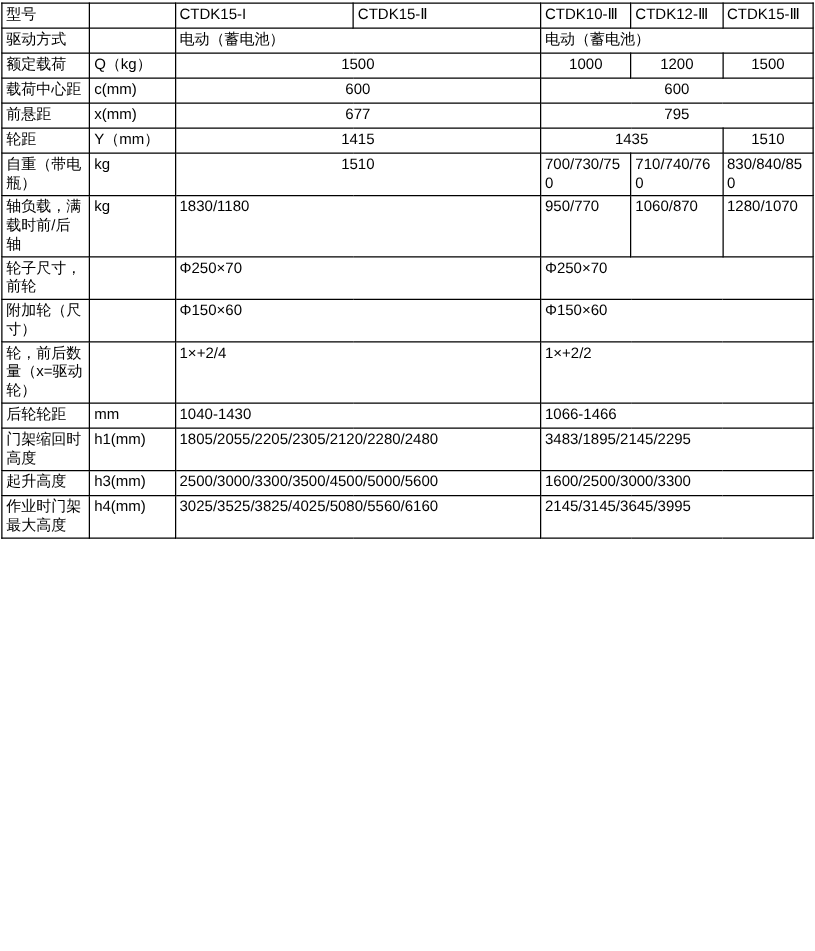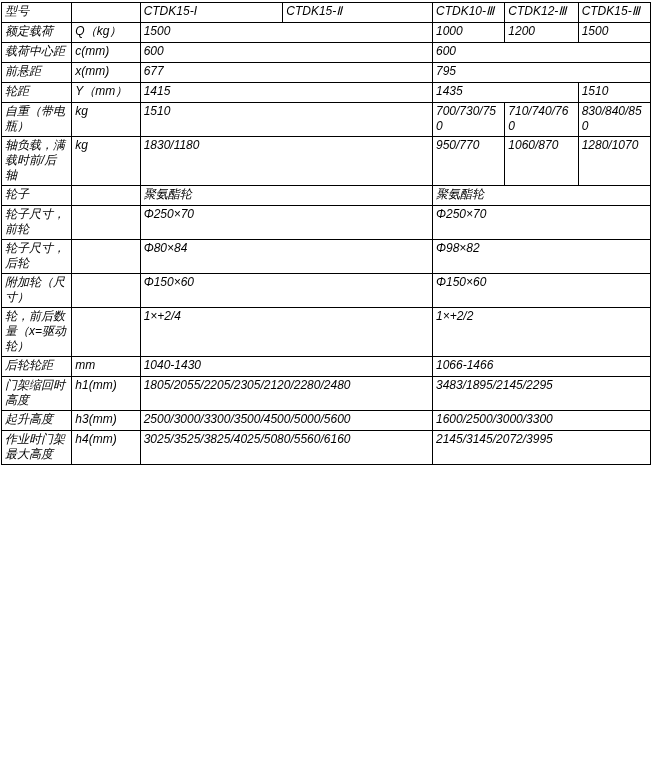--- a/index.html
+++ b/index.html
@@ -10,21 +10,20 @@
   body {
     font-family: "Liberation Sans", sans-serif;
     color: #000000;
   }
   #spec-sheet {
     width: 652px;
     height: 761px;
     position: relative;
     overflow: hidden;
     background: #ffffff;
-    font-style: italic;
   }
   table.spec {
     border-collapse: collapse;
     table-layout: fixed;
     width: 650px;
     margin: 2px 0 0 1px;
   }
   table.spec td {
     border: 1px solid #000000;
     font-size: 12px;
@@ -35,21 +34,21 @@
     overflow-wrap: break-word;
     height: 16px;
   }
   td.label {
     width: 70px;
   }
   td.unit {
     width: 68px;
   }
   td.right {
-    text-align: left;
+    text-align: center;
   }
   td.left {
     text-align: left;
   }
   
 </style>
 </head>
 <body>
 
 <div id="spec-sheet">
@@ -65,20 +64,26 @@
     </colgroup>
     <tbody>
         <tr>
           <td class="label left">型号</td>
           <td class="unit left"></td>
           <td class="left">CTDK15-I</td>
           <td class="left">CTDK15-Ⅱ</td>
           <td class="left">CTDK10-Ⅲ</td>
           <td class="left">CTDK12-Ⅲ</td>
           <td class="left">CTDK15-Ⅲ</td>
+        </tr>
+        <tr>
+          <td class="label left">驱动方式</td>
+          <td class="unit left"></td>
+          <td class="left" colspan="2">电动（蓄电池）</td>
+          <td class="left" colspan="3">电动（蓄电池）</td>
         </tr>
         <tr>
           <td class="label left">额定载荷</td>
           <td class="unit left">Q（kg）</td>
           <td class="right" colspan="2">1500</td>
           <td class="right">1000</td>
           <td class="right">1200</td>
           <td class="right">1500</td>
         </tr>
         <tr>
@@ -110,36 +115,24 @@
         </tr>
         <tr>
           <td class="label left">轴负载，满载时前/后轴</td>
           <td class="unit left">kg</td>
           <td class="left" colspan="2">1830/1180</td>
           <td class="left">950/770</td>
           <td class="left">1060/870</td>
           <td class="left">1280/1070</td>
         </tr>
         <tr>
-          <td class="label left">轮子</td>
-          <td class="unit left"></td>
-          <td class="left" colspan="2">聚氨酯轮</td>
-          <td class="left" colspan="3">聚氨酯轮</td>
-        </tr>
-        <tr>
           <td class="label left">轮子尺寸，前轮</td>
           <td class="unit left"></td>
           <td class="left" colspan="2">Φ250×70</td>
           <td class="left" colspan="3">Φ250×70</td>
-        </tr>
-        <tr>
-          <td class="label left">轮子尺寸，后轮</td>
-          <td class="unit left"></td>
-          <td class="left" colspan="2">Φ80×84</td>
-          <td class="left" colspan="3">Φ98×82</td>
         </tr>
         <tr>
           <td class="label left">附加轮（尺寸）</td>
           <td class="unit left"></td>
           <td class="left" colspan="2">Φ150×60</td>
           <td class="left" colspan="3">Φ150×60</td>
         </tr>
         <tr>
           <td class="label left">轮，前后数量（x=驱动轮）</td>
           <td class="unit left"></td>
@@ -161,17 +154,17 @@
         <tr>
           <td class="label left">起升高度</td>
           <td class="unit left">h3(mm)</td>
           <td class="left" colspan="2">2500/3000/3300/3500/4500/5000/5600</td>
           <td class="left" colspan="3">1600/2500/3000/3300</td>
         </tr>
         <tr>
           <td class="label left">作业时门架最大高度</td>
           <td class="unit left">h4(mm)</td>
           <td class="left" colspan="2">3025/3525/3825/4025/5080/5560/6160</td>
-          <td class="left" colspan="3">2145/3145/2072/3995</td>
+          <td class="left" colspan="3">2145/3145/3645/3995</td>
         </tr>
       </tbody>
   </table>
 </div>
 
 </body></html>

